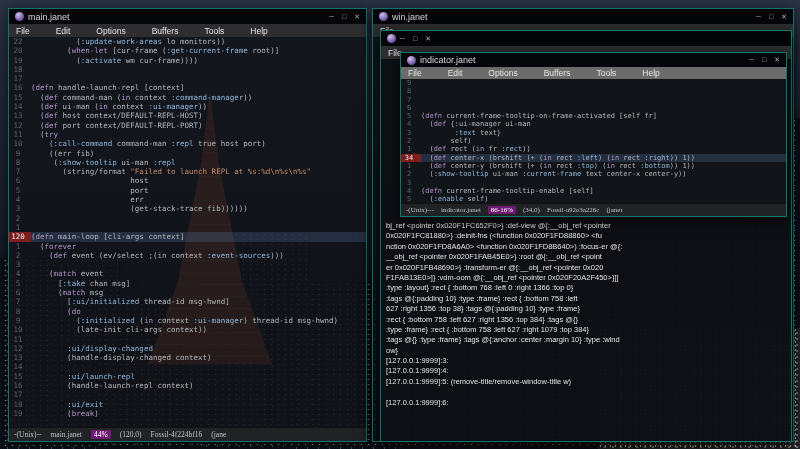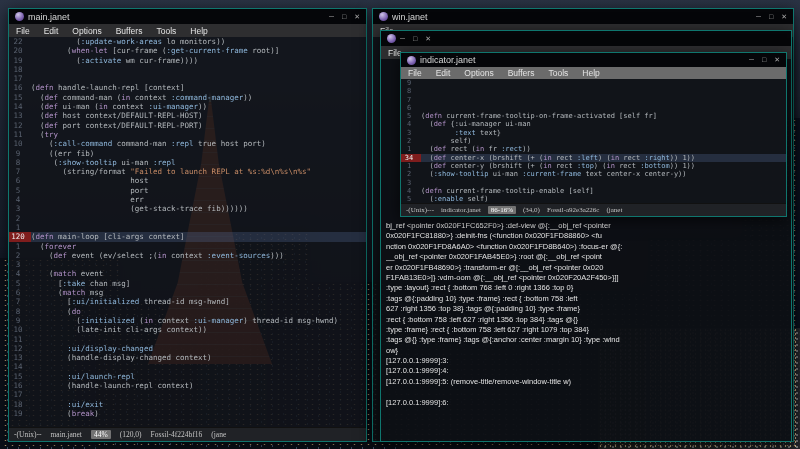--- a/index.html
+++ b/index.html
@@ -27,21 +27,21 @@
       linear-gradient(180deg,#efe3c6 0 10px,#e06a38 10px 55%,#c74e28 100%);
     filter:drop-shadow(0 0 8px rgba(255,130,60,.35));opacity:.9}
 
   
   .win{position:absolute;border:1px solid #0f766e;box-shadow:0 3px 14px rgba(0,0,0,.65);display:flex;flex-direction:column}
   .titlebar{height:15px;background:rgba(5,6,8,.96);display:flex;align-items:center;padding:0 4px;flex:none}
   .appicon{width:9px;height:9px;border-radius:50%;background:radial-gradient(circle at 35% 30%,#cfc4e8,#7a5fae 60%,#4a3a7a);margin:0 4px 0 2px;flex:none}
   .wtitle{font-size:9px;color:#d6d6d6;white-space:nowrap;flex:1}
   .wbtns{display:flex;gap:8px;margin-right:2px}
   .wbtn{font-size:7px;color:#a8a8a8;line-height:10px}
-  .menubar{height:13px;background:#2e2e30;display:flex;align-items:center;gap:6px;padding:0 3px;flex:none}
+  .menubar{height:13px;background:#2e2e30;display:flex;align-items:center;gap:18px;padding:0 3px;flex:none}
   .menubar.light{background:#6b6b6b}
   .mi{font-size:8.5px;color:#e4e4e4;padding:0 4px;white-space:nowrap}
 
   
   .codearea{flex:1;overflow:hidden;font-family:"DejaVu Sans Mono",monospace;color:#b4b9bd}
   .cl{display:flex;white-space:pre}
   .ln{flex:none;text-align:center;color:#5a6270;padding-right:4px}
   .ct{flex:1;white-space:pre}
   .cl.cur{background:rgba(90,115,160,.28)}
   .cl.cur .ln{background:#7f1d1d;color:#f0f0f0}
@@ -49,21 +49,21 @@
   .str{color:#c88c66}
   .sp{color:#b393c9}
   .main-code .cl{height:9.3px;font-size:7.5px;line-height:9.3px}
   .main-code .ln{width:18px}
   .ind-code .cl{height:8.3px;font-size:7px;line-height:8.3px}
   .ind-code .ln{width:16px}
 
   
   .statusbar{height:13px;background:#202226;border-top:1px solid #111;display:flex;align-items:center;gap:9px;padding:0 5px;
     font-family:Liberation Serif, serif;font-size:7.5px;color:#c2c2c2;flex:none;white-space:nowrap;overflow:hidden}
-  .badge{background:#737373;color:#fff;padding:0 3px;border-radius:1px}
+  .badge{background:#701a75;color:#fff;padding:0 3px;border-radius:1px}
 
   
   #win-main{left:8px;top:8px;width:357px;height:432px;background:rgba(17,19,25,.88);z-index:10}
   #win-win{left:372px;top:8px;width:420px;height:432px;background:rgba(14,16,21,.88);z-index:11}
   #win-ui{left:380px;top:30px;width:410px;height:410px;background:rgba(13,15,20,.78);z-index:12}
   #win-ind{left:400px;top:52px;width:385px;height:163px;background:rgba(18,20,26,.93);z-index:13}
   #win-ind .titlebar{height:14px}
   #win-ind .menubar{height:12px}
   #win-ind .statusbar{height:12px;font-size:7px;gap:7px}
   .uicontent{position:relative;flex:1;overflow:hidden}

